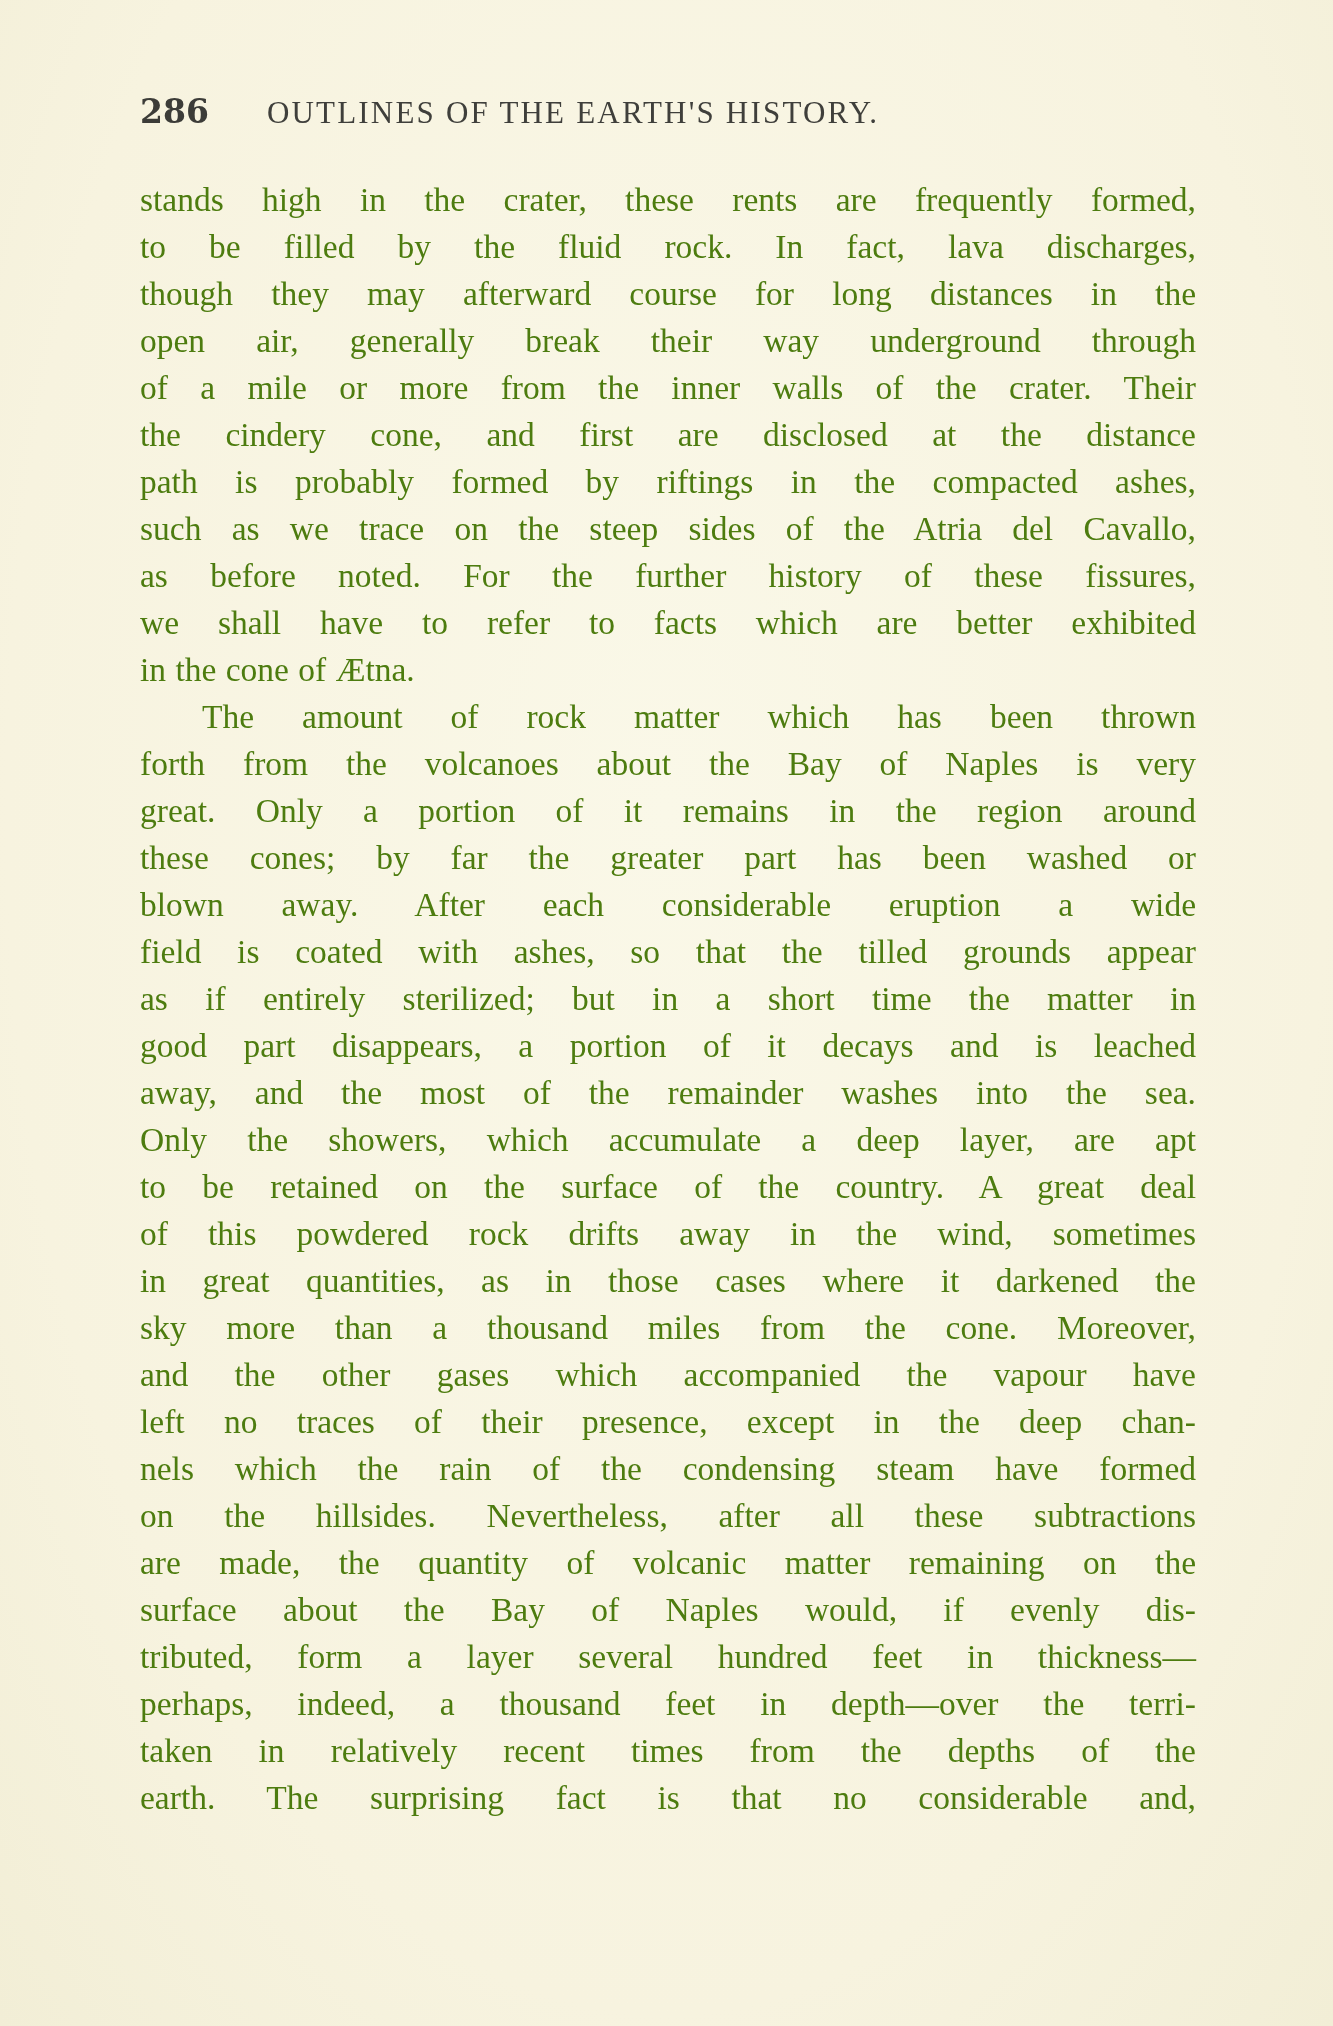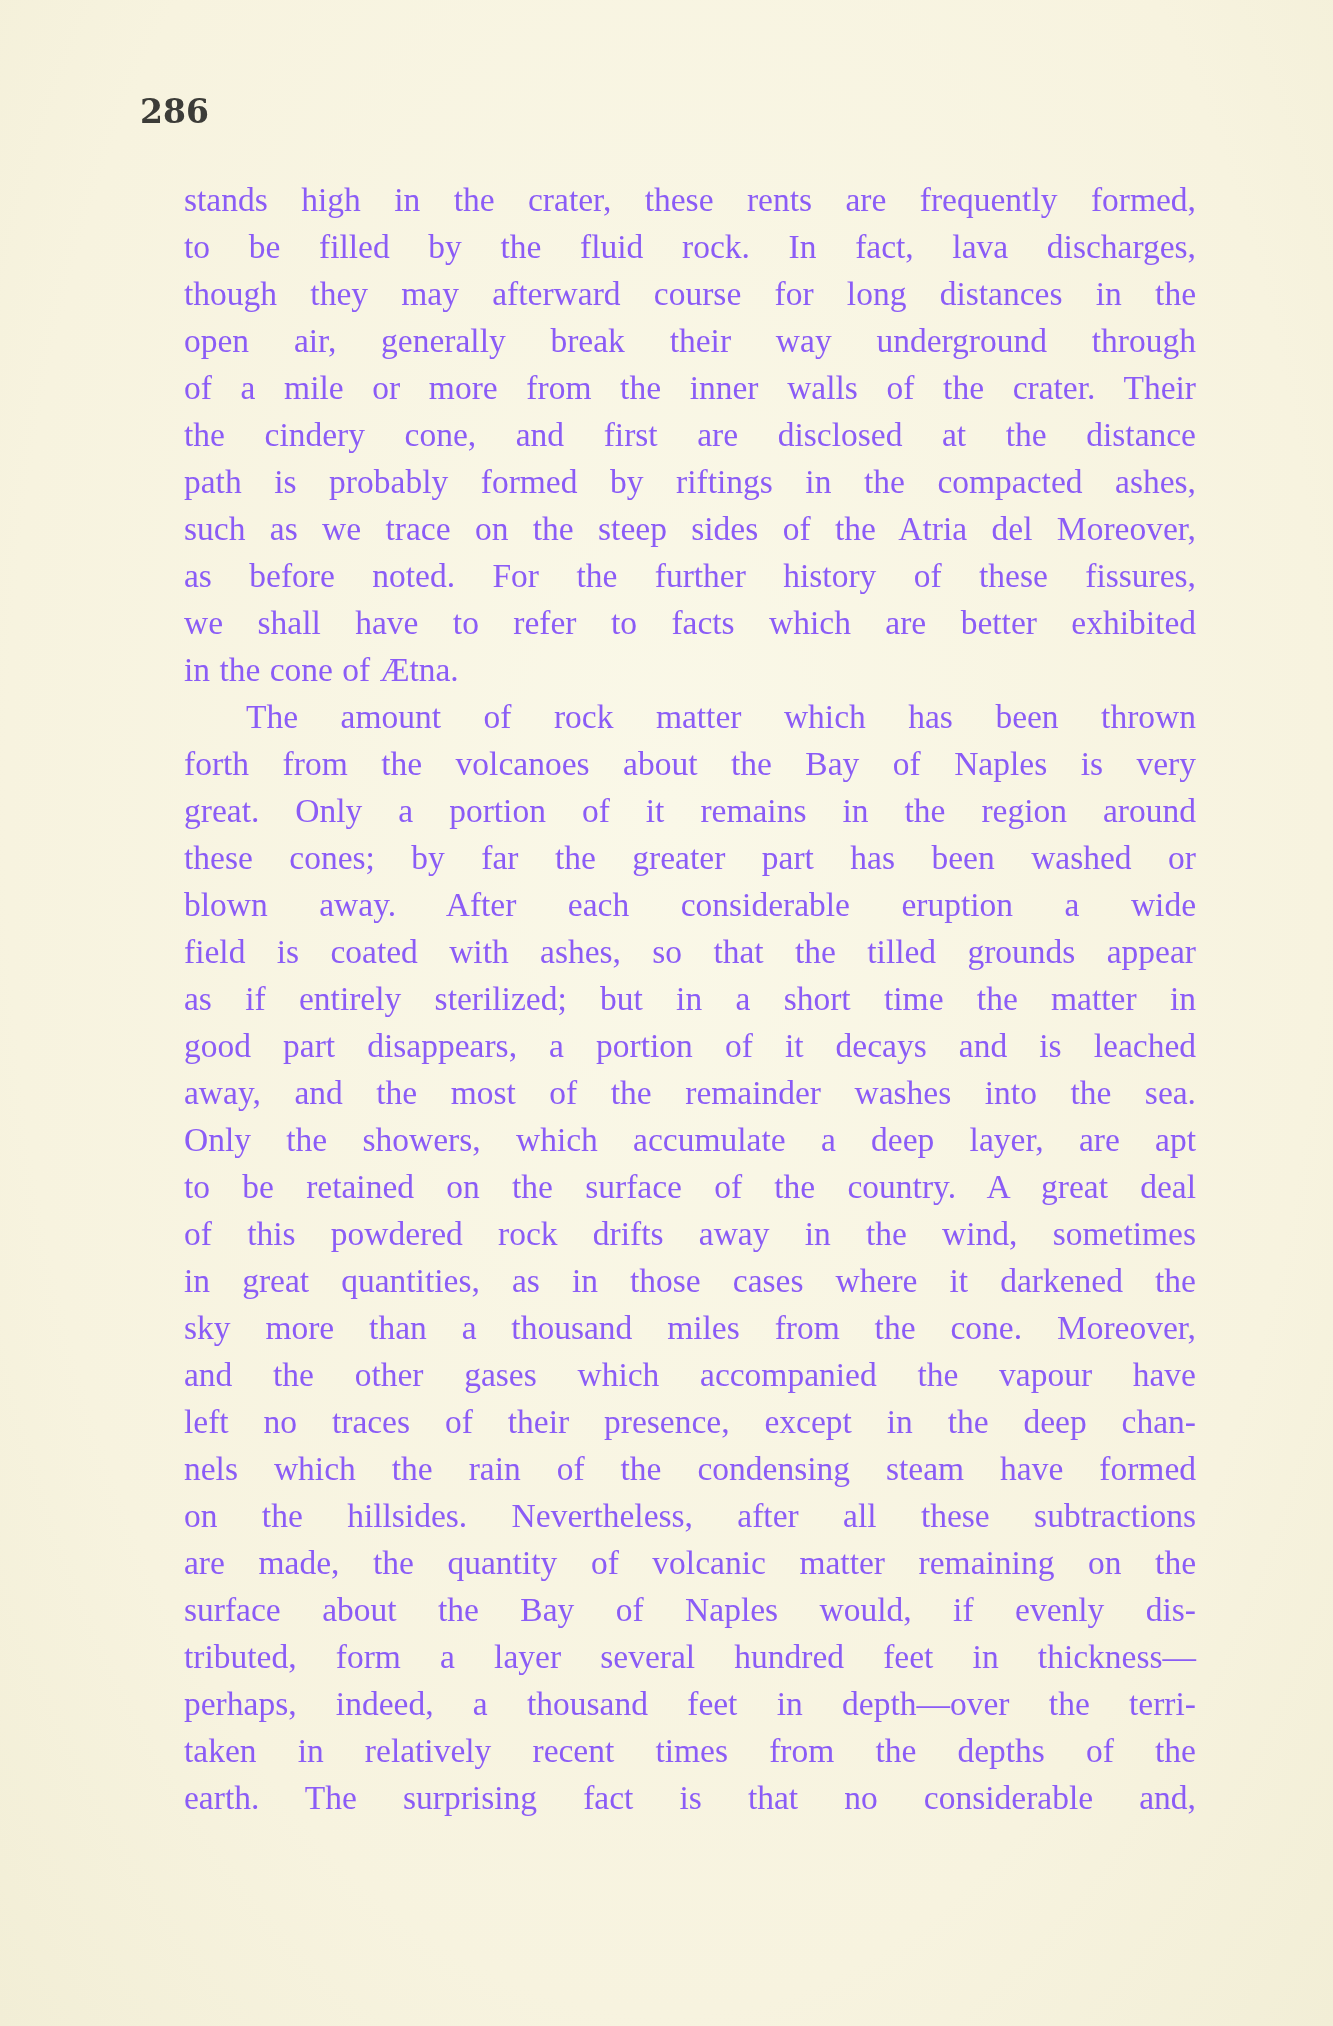--- a/index.html
+++ b/index.html
@@ -54,51 +54,51 @@
   }
   .line {
     display: block;
     height: 47px;
     line-height: 47px;
     font-family: "Liberation Serif", "DejaVu Serif", serif;
     font-size: 33.5px;
     white-space: nowrap;
     text-align: justify;
     text-align-last: justify;
-    color: #8b5cf6;
+    color: #4d7c0f;
     word-spacing: 1px;
-    margin-left: 44px;
   }
   .line.last {
     text-align-last: left;
   }
   .line.indent {
     padding-left: 62px;
     box-sizing: border-box;
   }
 </style>
 </head>
 <body>
 
 <div class="page">
   <div class="running-head">
     <span class="page-number">286</span>
+    <span class="running-title">OUTLINES OF THE EARTH'S HISTORY.</span>
   </div>
 
   <div class="body-text">
 
     <div>
       <span class="line">stands high in the crater, these rents are frequently formed,</span>
       <span class="line">to be filled by the fluid rock.  In fact, lava discharges,</span>
       <span class="line">though they may afterward course for long distances in the</span>
       <span class="line">open air, generally break their way underground through</span>
       <span class="line">of a mile or more from the inner walls of the crater.  Their</span>
       <span class="line">the cindery cone, and first are disclosed at the distance</span>
       <span class="line">path is probably formed by riftings in the compacted ashes,</span>
-      <span class="line">such as we trace on the steep sides of the Atria del Moreover,</span>
+      <span class="line">such as we trace on the steep sides of the Atria del Cavallo,</span>
       <span class="line">as before noted.  For the further history of these fissures,</span>
       <span class="line">we shall have to refer to facts which are better exhibited</span>
       <span class="line last">in the cone of Ætna.</span>
     </div>
 
     <div>
       <span class="line indent">The amount of rock matter which has been thrown</span>
       <span class="line">forth from the volcanoes about the Bay of Naples is very</span>
       <span class="line">great.  Only a portion of it remains in the region around</span>
       <span class="line">these cones; by far the greater part has been washed or</span>

